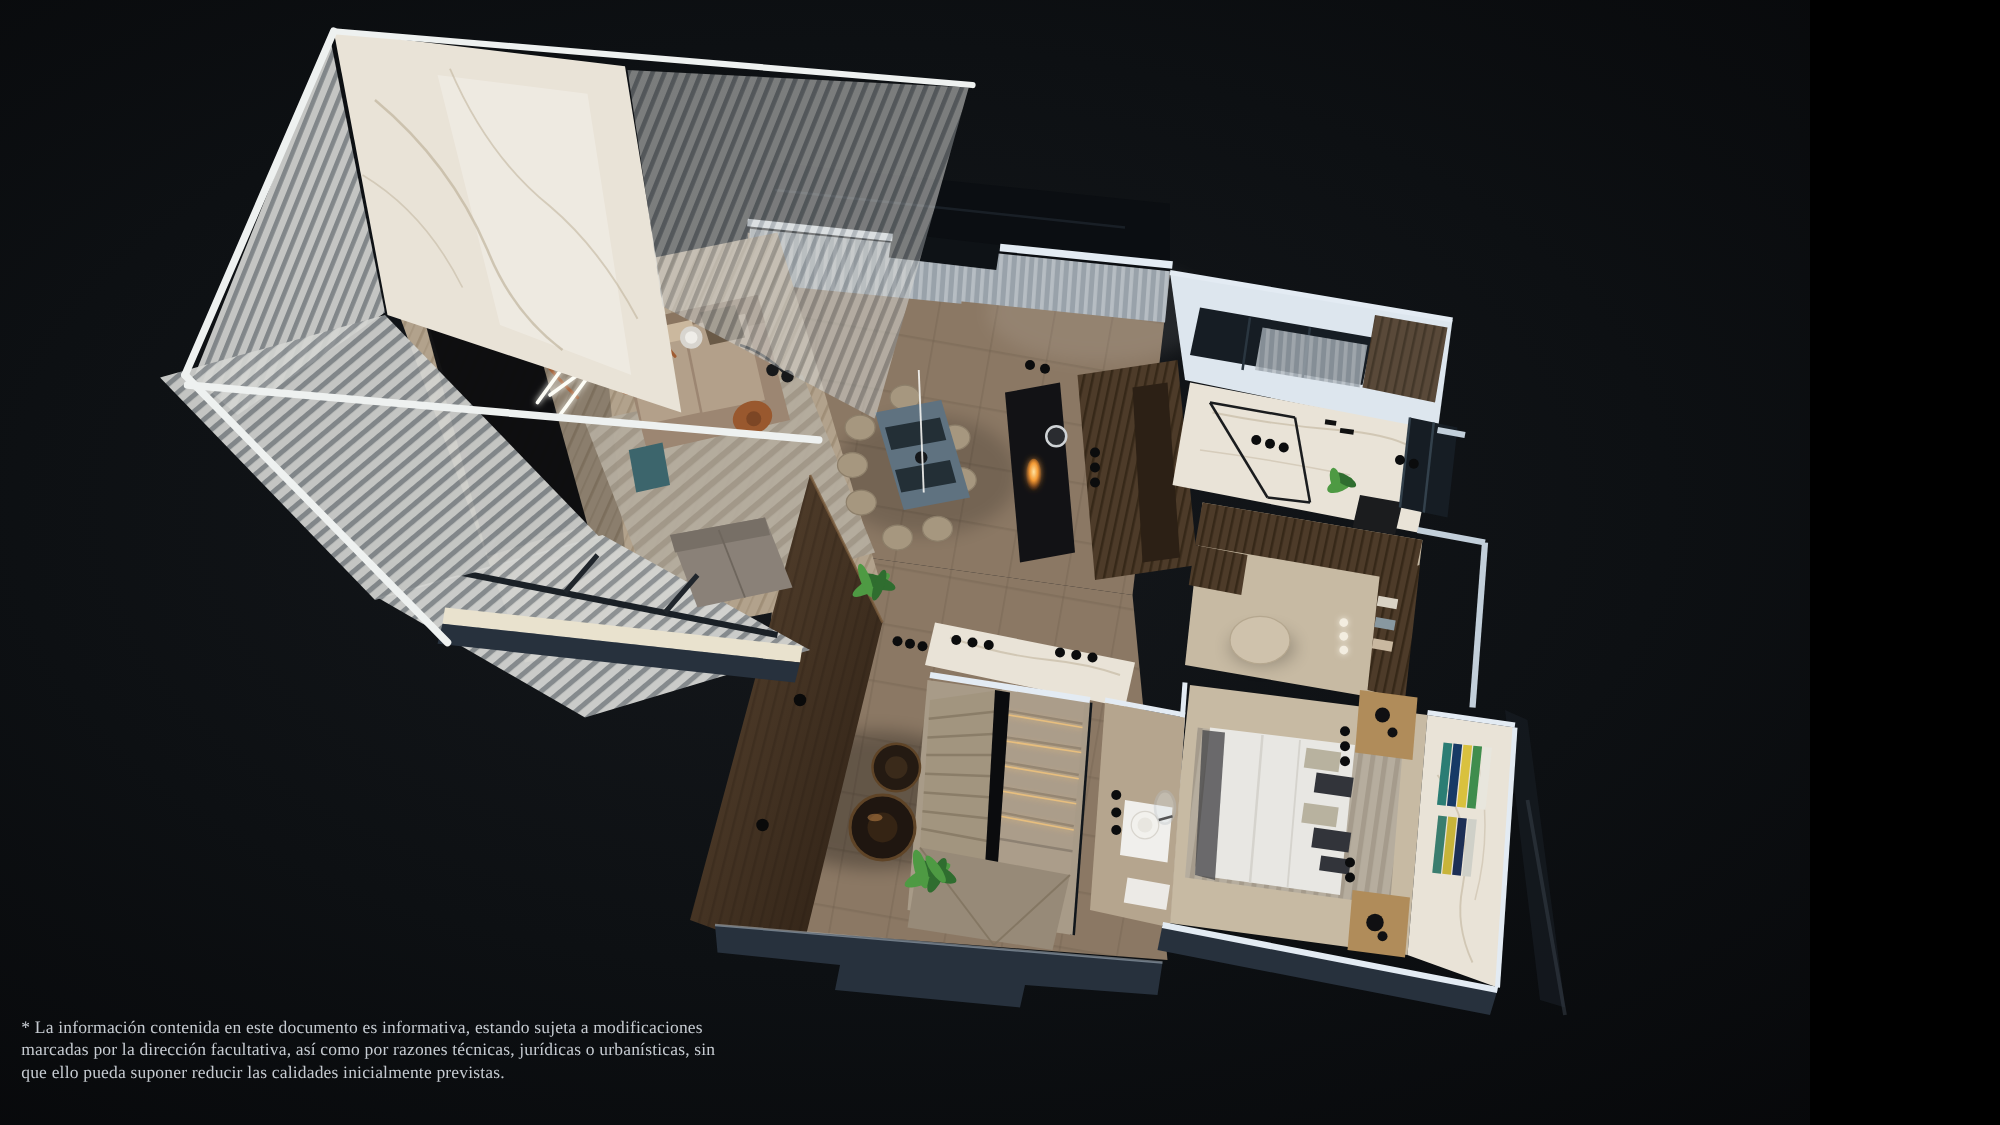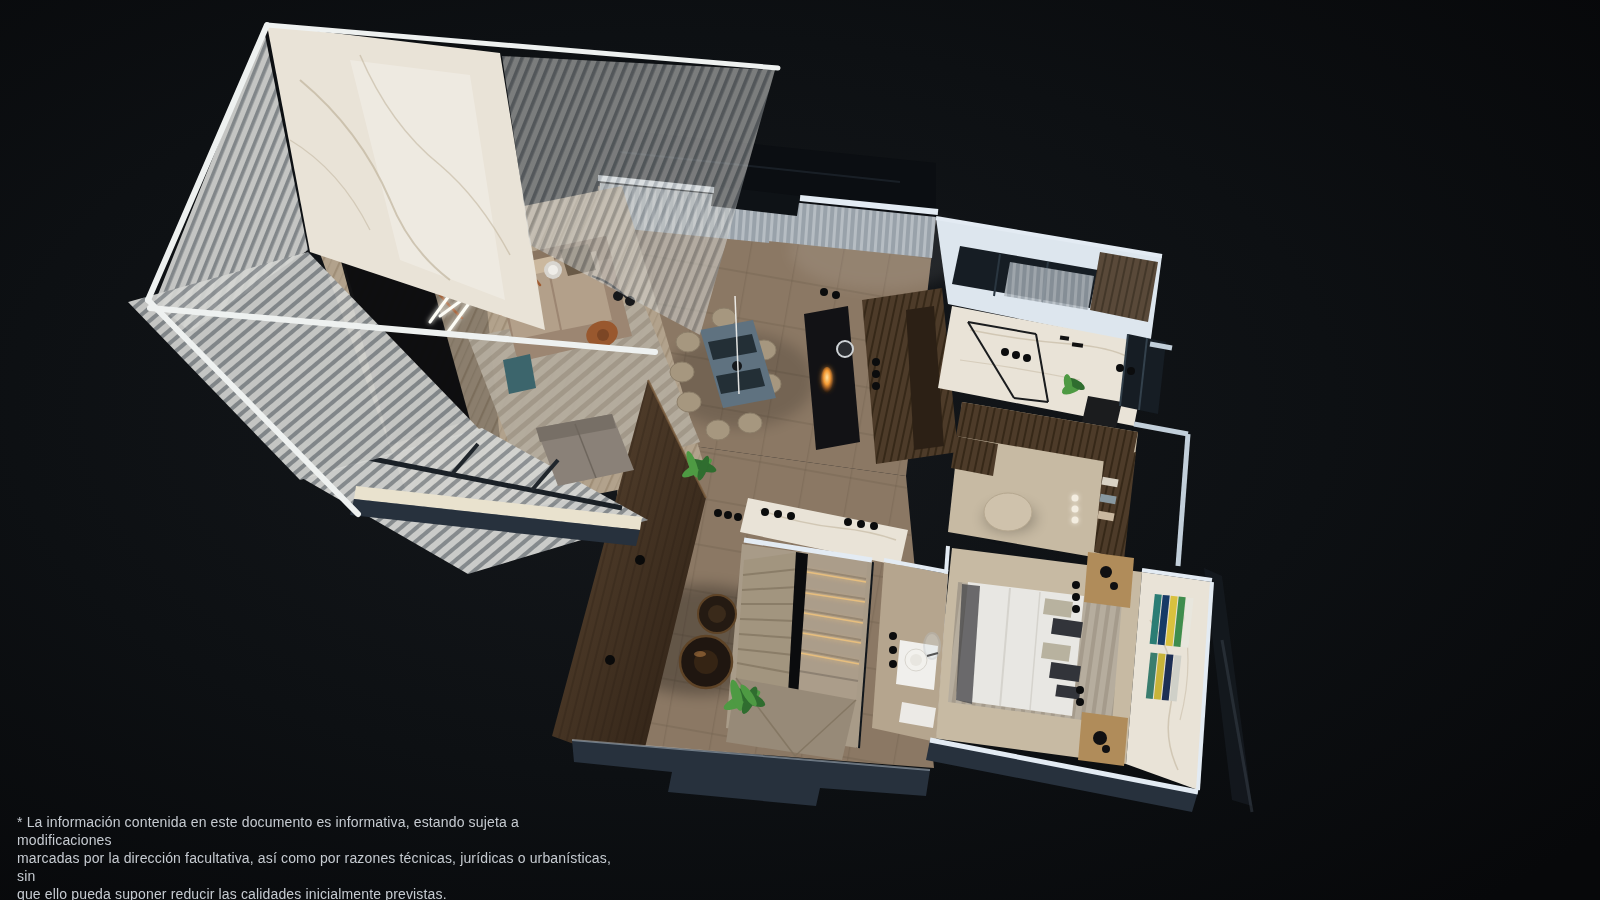--- a/index.html
+++ b/index.html
@@ -1,17 +1,17 @@
 <!DOCTYPE html>
 <html style="--bg: #0a0c0f; --bg_glow: #16191d; --text: #c6cbd1; --beam: #eef1f0; --cap: #e3ebf3; --cap_shade: #c2cfda; --slab: #27313d; --marble: #e9e3d7; --marble_vein: #b9ab92; --louver_light: #d4d5d2; --louver_dark: #8b9093; --plank1: #b2a28c; --plank2: #9f8e77; --tile: #8b7864; --tile_line: #6f5f4d; --stone: #a89b88; --carpet: #c7baa3; --rug1: #b4ac9e; --rug2: #a19889; --sofa: #9c8672; --sofa_light: #b3a08a; --rust: #99582e; --teal: #3c656c; --dining_table: #5f7280; --runner: #232f36; --chair: #a6977f; --island: #121215; --walnut: #4d3b29; --walnut_dark: #362818; --wardrobe: #3a2c1f; --bed: #e8e7e3; --pillow_dark: #32343a; --pillow_plaid: #b8b29f; --wood_light: #b08c5a; --pouf: #cfc2ac; --curtain1: #99a2aa; --curtain2: #b6bdc3; --glass: #161d24; --copper: #a05c32; --flame: #f4a13a; --led_warm: #eec27d; --plant_dark: #2f6d2f; --plant_light: #4e9a43; --basin: #f2f1ed;"><head>
 <meta charset="utf-8">
 <style>
   html,body{margin:0;padding:0;background:#000;}
-  .stage{position:relative;width:1600px;height:900px;overflow:hidden;
-         background:var(--bg);font-family:Liberation Sans, sans-serif;}
+  .stage{position:relative;width:1448px;height:900px;overflow:hidden;
+         background:var(--bg);font-family:Liberation Serif, serif;}
   .stage svg{position:absolute;inset:0;display:block;}
   .disclaimer{position:absolute;left:17px;top:814px;width:600px;
               color:var(--text);font-size:14px;line-height:1.28;letter-spacing:.15px;}
   
   .f-beam{stroke:var(--beam);}
   .f-cap{stroke:var(--cap);}
   .f-capsh{stroke:var(--cap_shade);}
   .f-slab{fill:var(--slab);}
   .f-marble{fill:var(--marble);}
   .f-vein{stroke:var(--marble_vein);}

